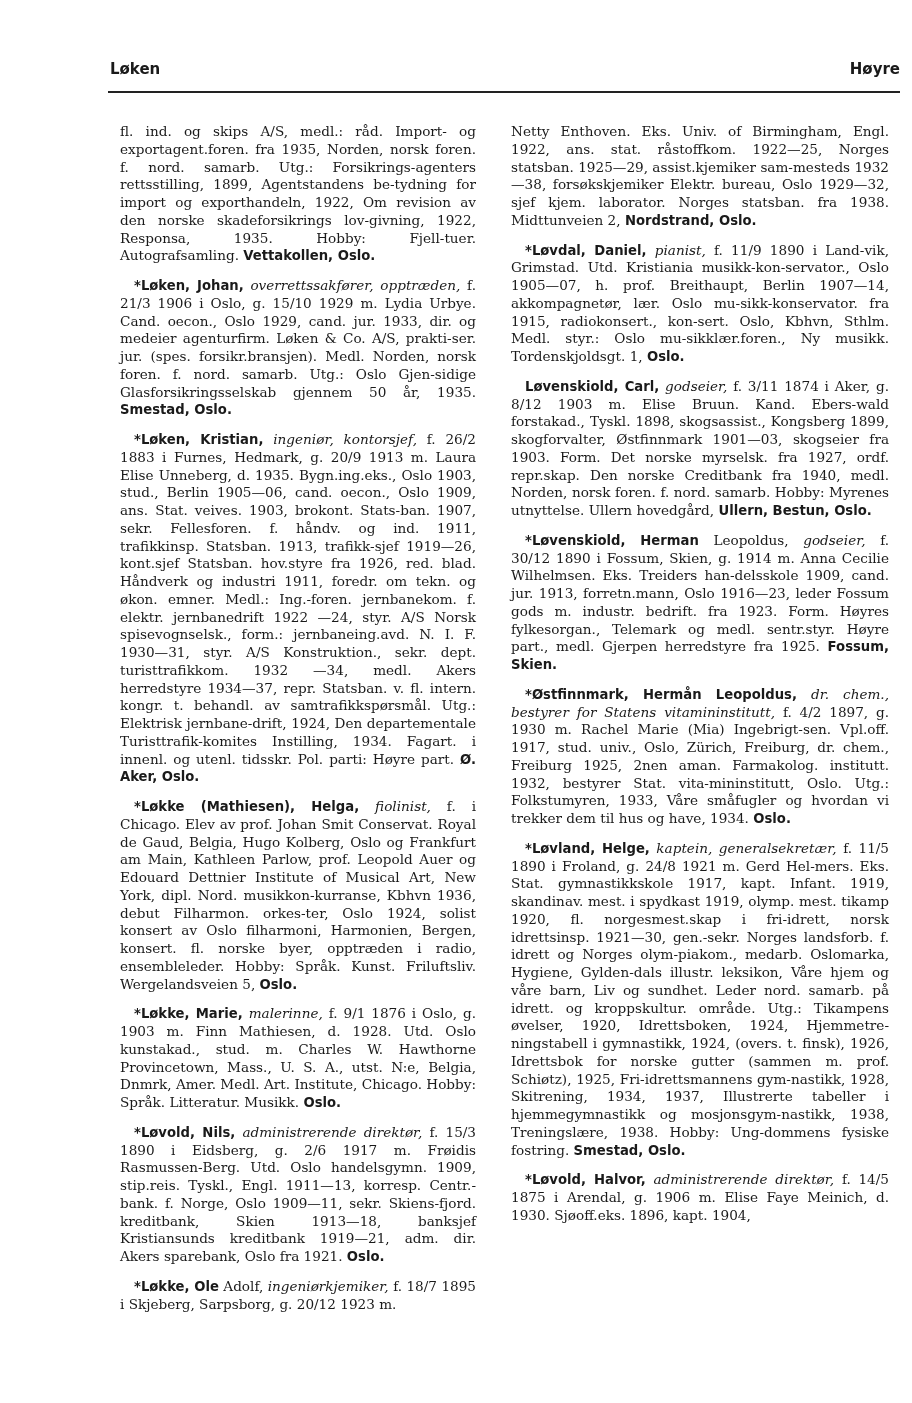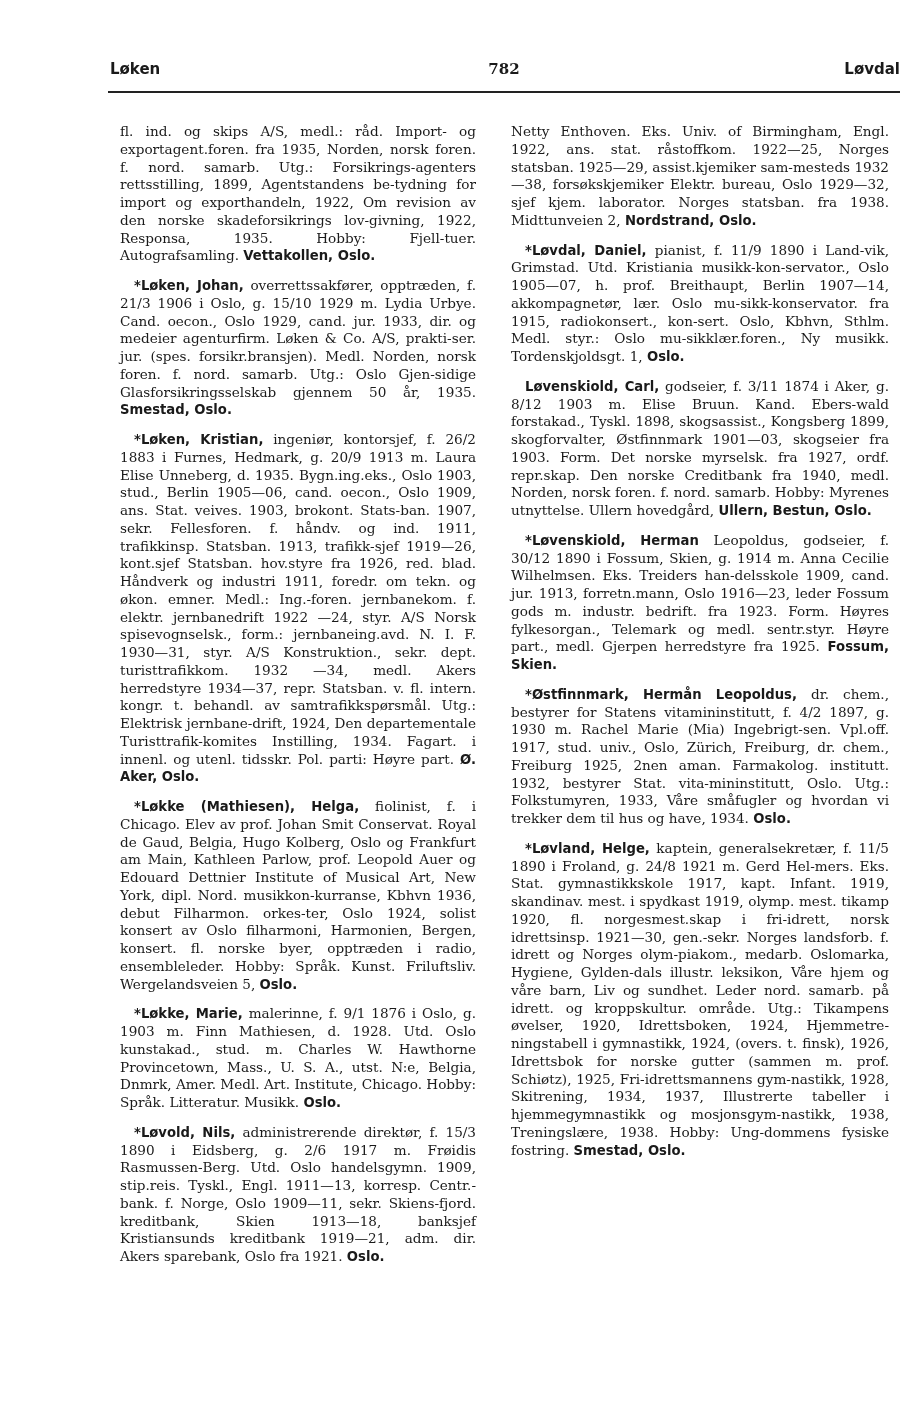--- a/index.html
+++ b/index.html
@@ -10,31 +10,30 @@
   .hdr-right { right:0; }
   .hdr-center { position:absolute; left:0; right:0; top:4px; text-align:center; font-family:"DejaVu Serif", serif; font-weight:bold; font-size:15px; }
   .rule { position:absolute; left:108px; top:91px; width:792px; height:2px; background:#222; }
   .col { position:absolute; top:111px; font-family:"DejaVu Serif", serif; font-size:13.6px; line-height:17.75px; text-align:justify; hyphens:manual; }
   .col-left { left:108px; width:380px; }
   .col-right { left:499px; width:402px; }
   .entry { margin:12px; }
   .entry.indent { text-indent:14px; }
   .entry.gap { margin-top:6px; }
   .nm { font-family:"DejaVu Sans", sans-serif; font-weight:bold; font-size:13.2px; }
-  .it { }
+  .it { font-style:italic; }
   .addr { font-family:"DejaVu Sans", sans-serif; font-weight:bold; font-size:13.2px; }
   .seg { display:inline; }
 </style>
 </head>
 <body>
 
 <div class="page-header">
   <span class="hdr-left">Løken</span>
-  <span class="hdr-center">782</span>
-  <span class="hdr-right">Løvdal</span>
+  <span class="hdr-right">Høyre</span>
 </div>
 <div class="rule"></div>
 
 <div class="col col-left">
   <p class="entry">
     <span class="seg">fl. ind. og skips A/S, medl.: råd. Import- og exportagent.foren. fra 1935, Norden, norsk foren. f. nord. samarb. Utg.: Forsikrings-agenters rettsstilling, 1899, Agentstandens be-tydning for import og exporthandeln, 1922, Om revision av den norske skadeforsikrings lov-givning, 1922, Responsa, 1935. Hobby: Fjell-tuer. Autografsamling.</span>
     <span class="addr">Vettakollen, Oslo.</span>
   </p>
   <p class="entry indent">
     <span class="nm">*Løken, Johan,</span>
@@ -58,20 +57,26 @@
     <span class="nm">*Løkke, Marie,</span>
     <span class="it">malerinne,</span>
     <span class="seg">f. 9/1 1876 i Oslo, g. 1903 m. Finn Mathiesen, d. 1928. Utd. Oslo kunstakad., stud. m. Charles W. Hawthorne Provincetown, Mass., U. S. A., utst. N:e, Belgia, Dnmrk, Amer. Medl. Art. Institute, Chicago. Hobby: Språk. Litteratur. Musikk.</span>
     <span class="addr">Oslo.</span>
   </p>
   <p class="entry indent">
     <span class="nm">*Løvold, Nils,</span>
     <span class="it">administrerende direktør,</span>
     <span class="seg">f. 15/3 1890 i Eidsberg, g. 2/6 1917 m. Frøidis Rasmussen-Berg. Utd. Oslo handelsgymn. 1909, stip.reis. Tyskl., Engl. 1911—13, korresp. Centr.-bank. f. Norge, Oslo 1909—11, sekr. Skiens-fjord. kreditbank, Skien 1913—18, banksjef Kristiansunds kreditbank 1919—21, adm. dir. Akers sparebank, Oslo fra 1921.</span>
     <span class="addr">Oslo.</span>
+  </p>
+  <p class="entry indent">
+    <span class="nm">*Løkke, Ole</span>
+    <span class="seg">Adolf,</span>
+    <span class="it">ingeniørkjemiker,</span>
+    <span class="seg">f. 18/7 1895 i Skjeberg, Sarpsborg, g. 20/12 1923 m.</span>
   </p>
 </div>
 
 <div class="col col-right">
   <p class="entry">
     <span class="seg">Netty Enthoven. Eks. Univ. of Birmingham, Engl. 1922, ans. stat. råstoffkom. 1922—25, Norges statsban. 1925—29, assist.kjemiker sam-mesteds 1932—38, forsøkskjemiker Elektr. bureau, Oslo 1929—32, sjef kjem. laborator. Norges statsban. fra 1938. Midttunveien 2,</span>
     <span class="addr">Nordstrand, Oslo.</span>
   </p>
   <p class="entry indent gap">
     <span class="nm">*Løvdal, Daniel,</span>
@@ -97,13 +102,18 @@
     <span class="it">dr. chem., bestyrer for Statens vitamininstitutt,</span>
     <span class="seg">f. 4/2 1897, g. 1930 m. Rachel Marie (Mia) Ingebrigt-sen. Vpl.off. 1917, stud. univ., Oslo, Zürich, Freiburg, dr. chem., Freiburg 1925, 2nen aman. Farmakolog. institutt. 1932, bestyrer Stat. vita-mininstitutt, Oslo. Utg.: Folkstumyren, 1933, Våre småfugler og hvordan vi trekker dem til hus og have, 1934.</span>
     <span class="addr">Oslo.</span>
   </p>
   <p class="entry indent gap">
     <span class="nm">*Løvland, Helge,</span>
     <span class="it">kaptein, generalsekretær,</span>
     <span class="seg">f. 11/5 1890 i Froland, g. 24/8 1921 m. Gerd Hel-mers. Eks. Stat. gymnastikkskole 1917, kapt. Infant. 1919, skandinav. mest. i spydkast 1919, olymp. mest. tikamp 1920, fl. norgesmest.skap i fri-idrett, norsk idrettsinsp. 1921—30, gen.-sekr. Norges landsforb. f. idrett og Norges olym-piakom., medarb. Oslomarka, Hygiene, Gylden-dals illustr. leksikon, Våre hjem og våre barn, Liv og sundhet. Leder nord. samarb. på idrett. og kroppskultur. område. Utg.: Tikampens øvelser, 1920, Idrettsboken, 1924, Hjemmetre-ningstabell i gymnastikk, 1924, (overs. t. finsk), 1926, Idrettsbok for norske gutter (sammen m. prof. Schiøtz), 1925, Fri-idrettsmannens gym-nastikk, 1928, Skitrening, 1934, 1937, Illustrerte tabeller i hjemmegymnastikk og mosjonsgym-nastikk, 1938, Treningslære, 1938. Hobby: Ung-dommens fysiske fostring.</span>
     <span class="addr">Smestad, Oslo.</span>
   </p>
+  <p class="entry indent gap">
+    <span class="nm">*Løvold, Halvor,</span>
+    <span class="it">administrerende direktør,</span>
+    <span class="seg">f. 14/5 1875 i Arendal, g. 1906 m. Elise Faye Meinich, d. 1930. Sjøoff.eks. 1896, kapt. 1904,</span>
+  </p>
 </div>
 
 </body></html>

